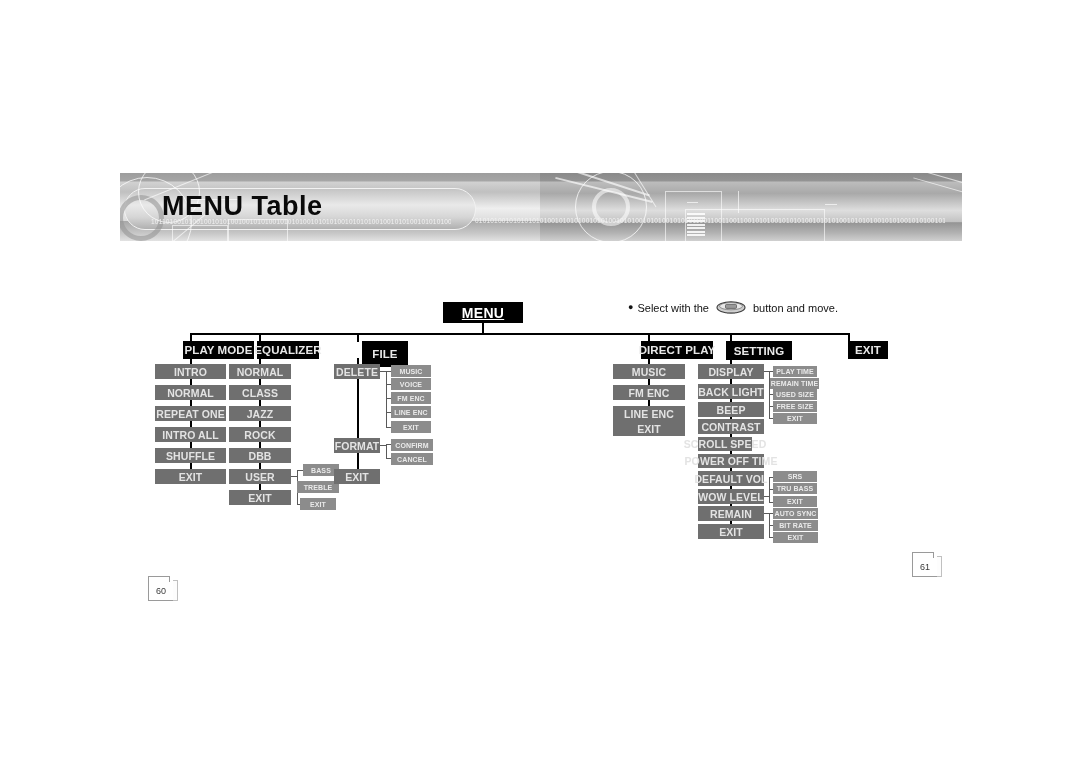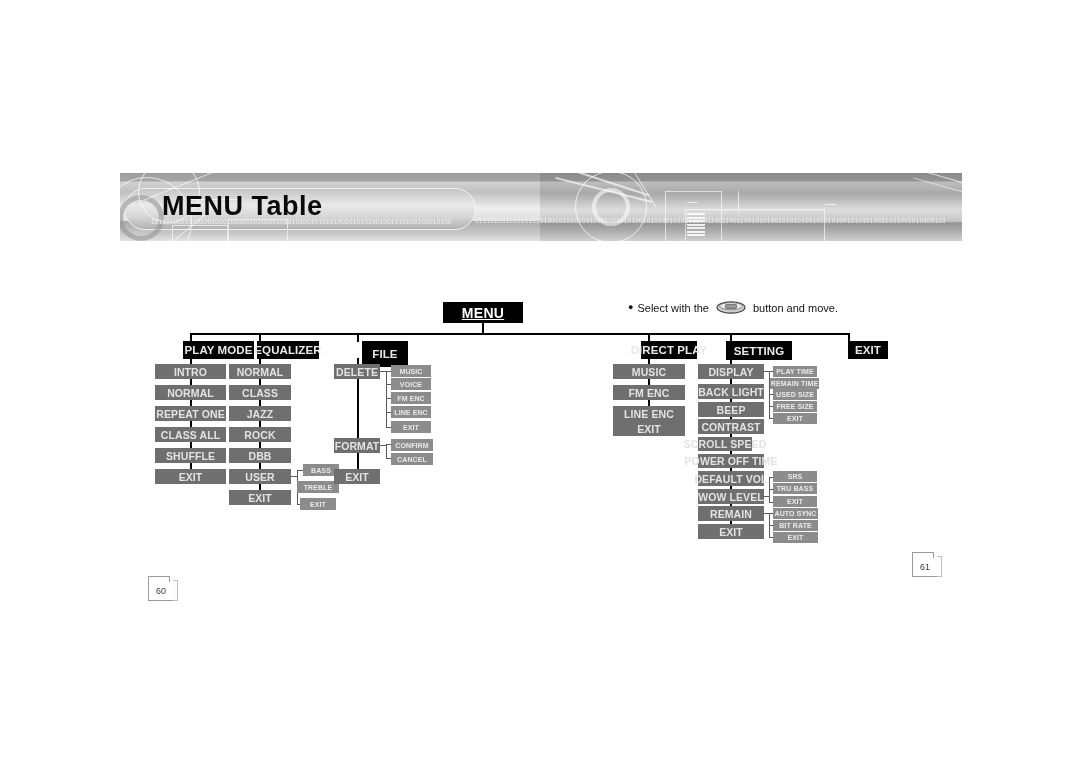--- a/index.html
+++ b/index.html
@@ -216,21 +216,21 @@
     <div class="conn" style="left:357px; top:333px; width:1.6px; height:9px;"></div>
     <div class="conn" style="left:648px; top:333px; width:1.6px; height:9px;"></div>
     <div class="conn" style="left:730px; top:333px; width:1.6px; height:9px;"></div>
     <div class="conn" style="left:848px; top:333px; width:1.6px; height:9px;"></div>
 
     <div class="conn" style="left:190px; top:358px; width:1.6px; height:113px;"></div>
     <div class="node cat" style="left:155px; top:341px; width:71px; height:18px;">PLAY MODE</div>
     <div class="node item" style="left:155px; top:364px; width:71px; height:15px;">INTRO</div>
     <div class="node item" style="left:155px; top:385px; width:71px; height:15px;">NORMAL</div>
     <div class="node item" style="left:155px; top:406px; width:71px; height:15px;">REPEAT ONE</div>
-    <div class="node item" style="left:155px; top:427px; width:71px; height:15px;">CLASS ALL</div>
+    <div class="node item" style="left:155px; top:427px; width:71px; height:15px;">INTRO ALL</div>
     <div class="node item" style="left:155px; top:448px; width:71px; height:15px;">SHUFFLE</div>
     <div class="node item" style="left:155px; top:469px; width:71px; height:15px;">EXIT</div>
 
     <div class="conn" style="left:259px; top:358px; width:1.6px; height:134px;"></div>
     <div class="node cat" style="left:229px; top:341px; width:62px; height:18px;">EQUALIZER</div>
     <div class="node item" style="left:229px; top:364px; width:62px; height:15px;">NORMAL</div>
     <div class="node item" style="left:229px; top:385px; width:62px; height:15px;">CLASS</div>
     <div class="node item" style="left:229px; top:406px; width:62px; height:15px;">JAZZ</div>
     <div class="node item" style="left:229px; top:427px; width:62px; height:15px;">ROCK</div>
     <div class="node item" style="left:229px; top:448px; width:62px; height:15px;">DBB</div>
@@ -266,21 +266,21 @@
     <div class="node sub" style="left:391px; top:421px; width:40px; height:12px;">EXIT</div>
 
     <div class="conn sub" style="left:380px; top:445px; width:7px; height:1.3px;"></div>
     <div class="conn sub" style="left:386px; top:444px; width:1.3px; height:15px;"></div>
     <div class="conn sub" style="left:386px; top:444px; width:6px; height:1.3px;"></div>
     <div class="conn sub" style="left:386px; top:458px; width:6px; height:1.3px;"></div>
     <div class="node sub" style="left:391px; top:439px; width:42px; height:12px;">CONFIRM</div>
     <div class="node sub" style="left:391px; top:453px; width:42px; height:12px;">CANCEL</div>
 
     <div class="conn" style="left:648px; top:358px; width:1.6px; height:71px;"></div>
-    <div class="node cat" style="left:613px; top:341px; width:56px; height:18px;">DIRECT PLAY</div>
+    <div class="node cat" style="left:613px; top:341px; width:72px; height:18px;">DIRECT PLAY</div>
     <div class="node item" style="left:613px; top:364px; width:72px; height:15px;">MUSIC</div>
     <div class="node item" style="left:613px; top:385px; width:72px; height:15px;">FM ENC</div>
     <div class="node item" style="left:613px; top:406px; width:72px; height:15px;">LINE ENC</div>
     <div class="node item" style="left:613px; top:421px; width:72px; height:15px;">EXIT</div>
 
     <div class="conn" style="left:730px; top:358px; width:1.6px; height:176px;"></div>
     <div class="node cat" style="left:698px; top:341px; width:66px; height:19px;">SETTING</div>
     <div class="node item" style="left:698px; top:364px; width:66px; height:15px;">DISPLAY</div>
     <div class="node item" style="left:698px; top:384px; width:66px; height:15px;">BACK LIGHT</div>
     <div class="node item" style="left:698px; top:402px; width:66px; height:15px;">BEEP</div>

